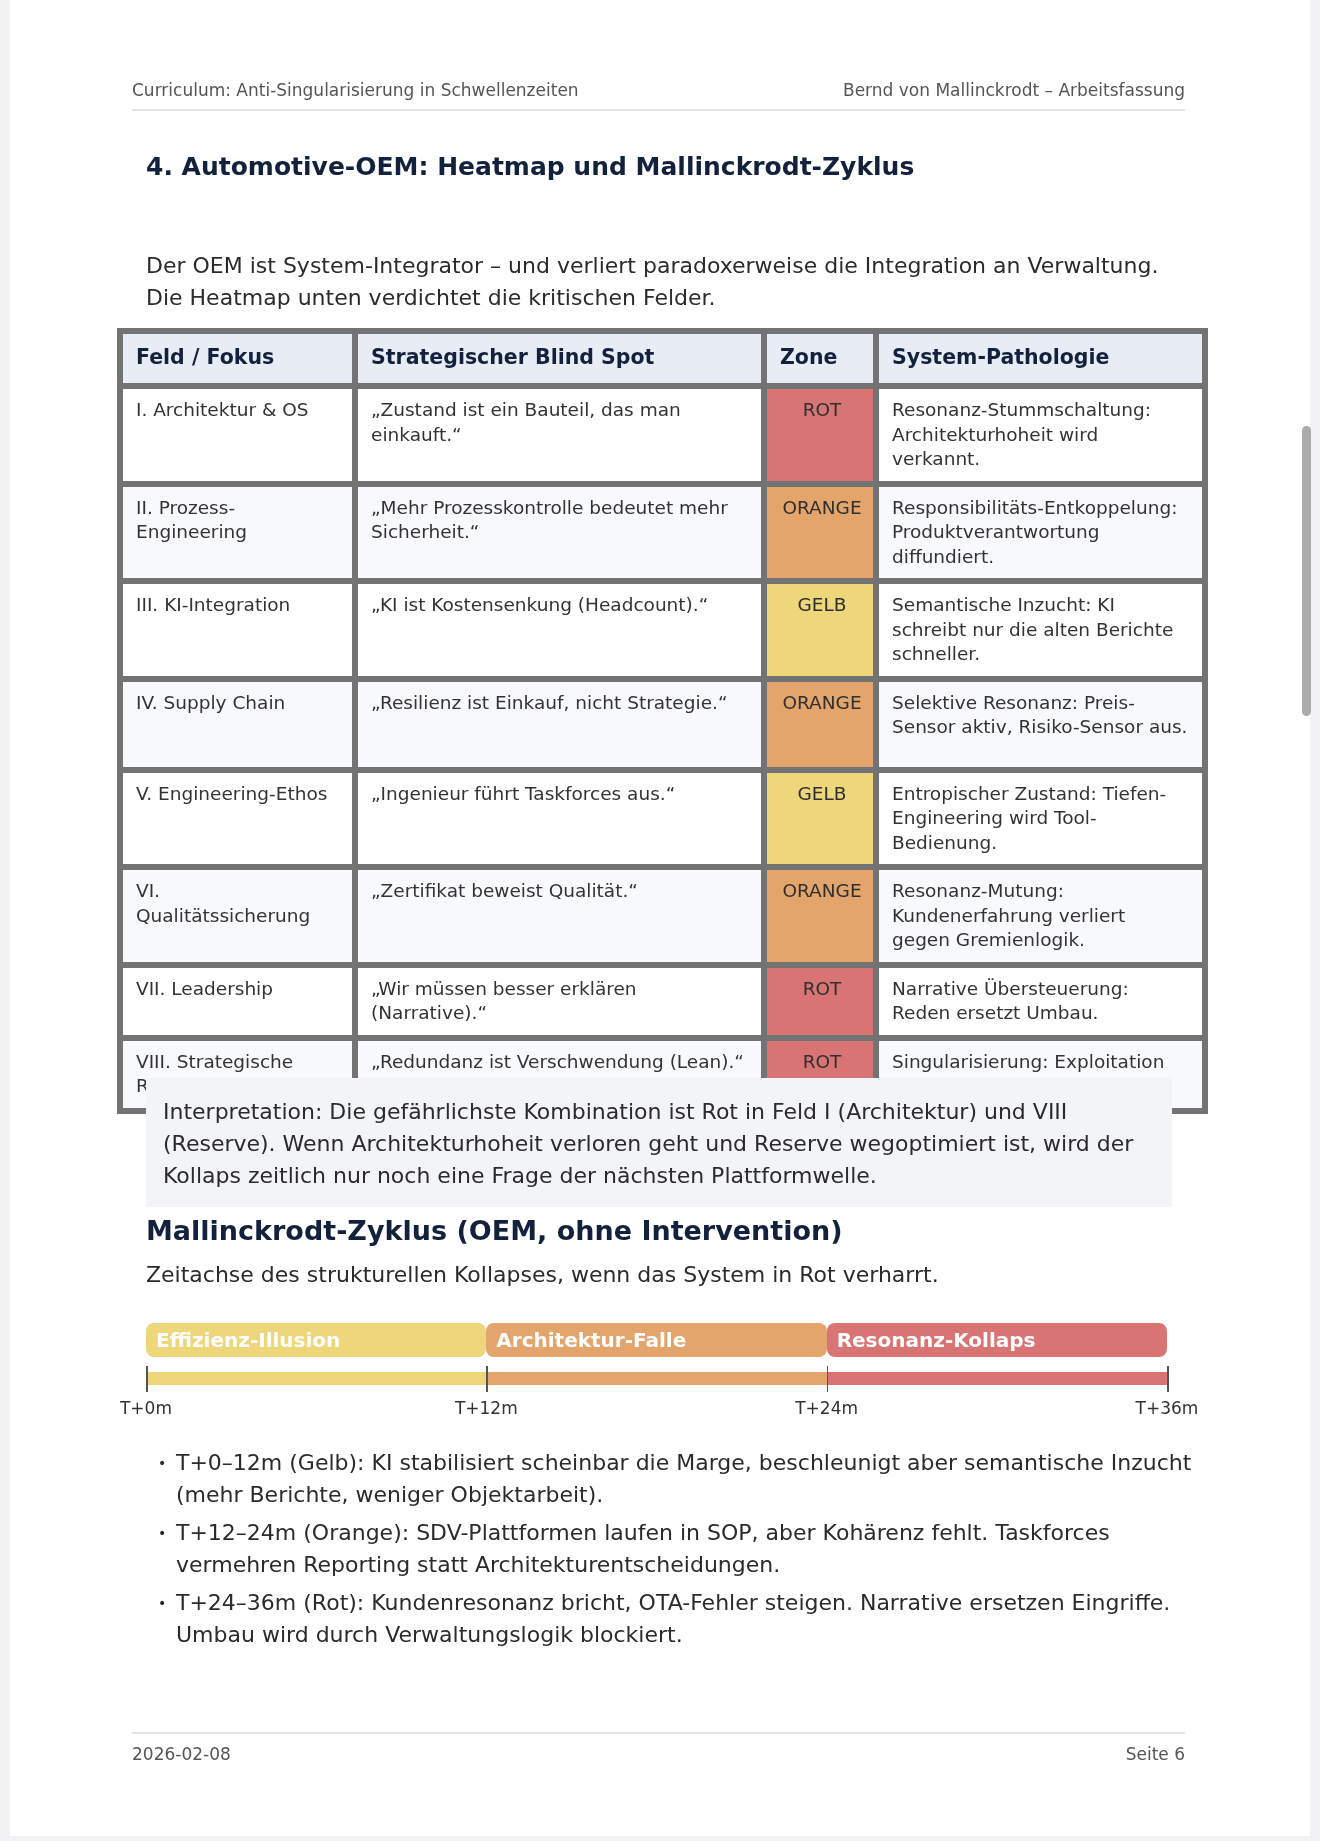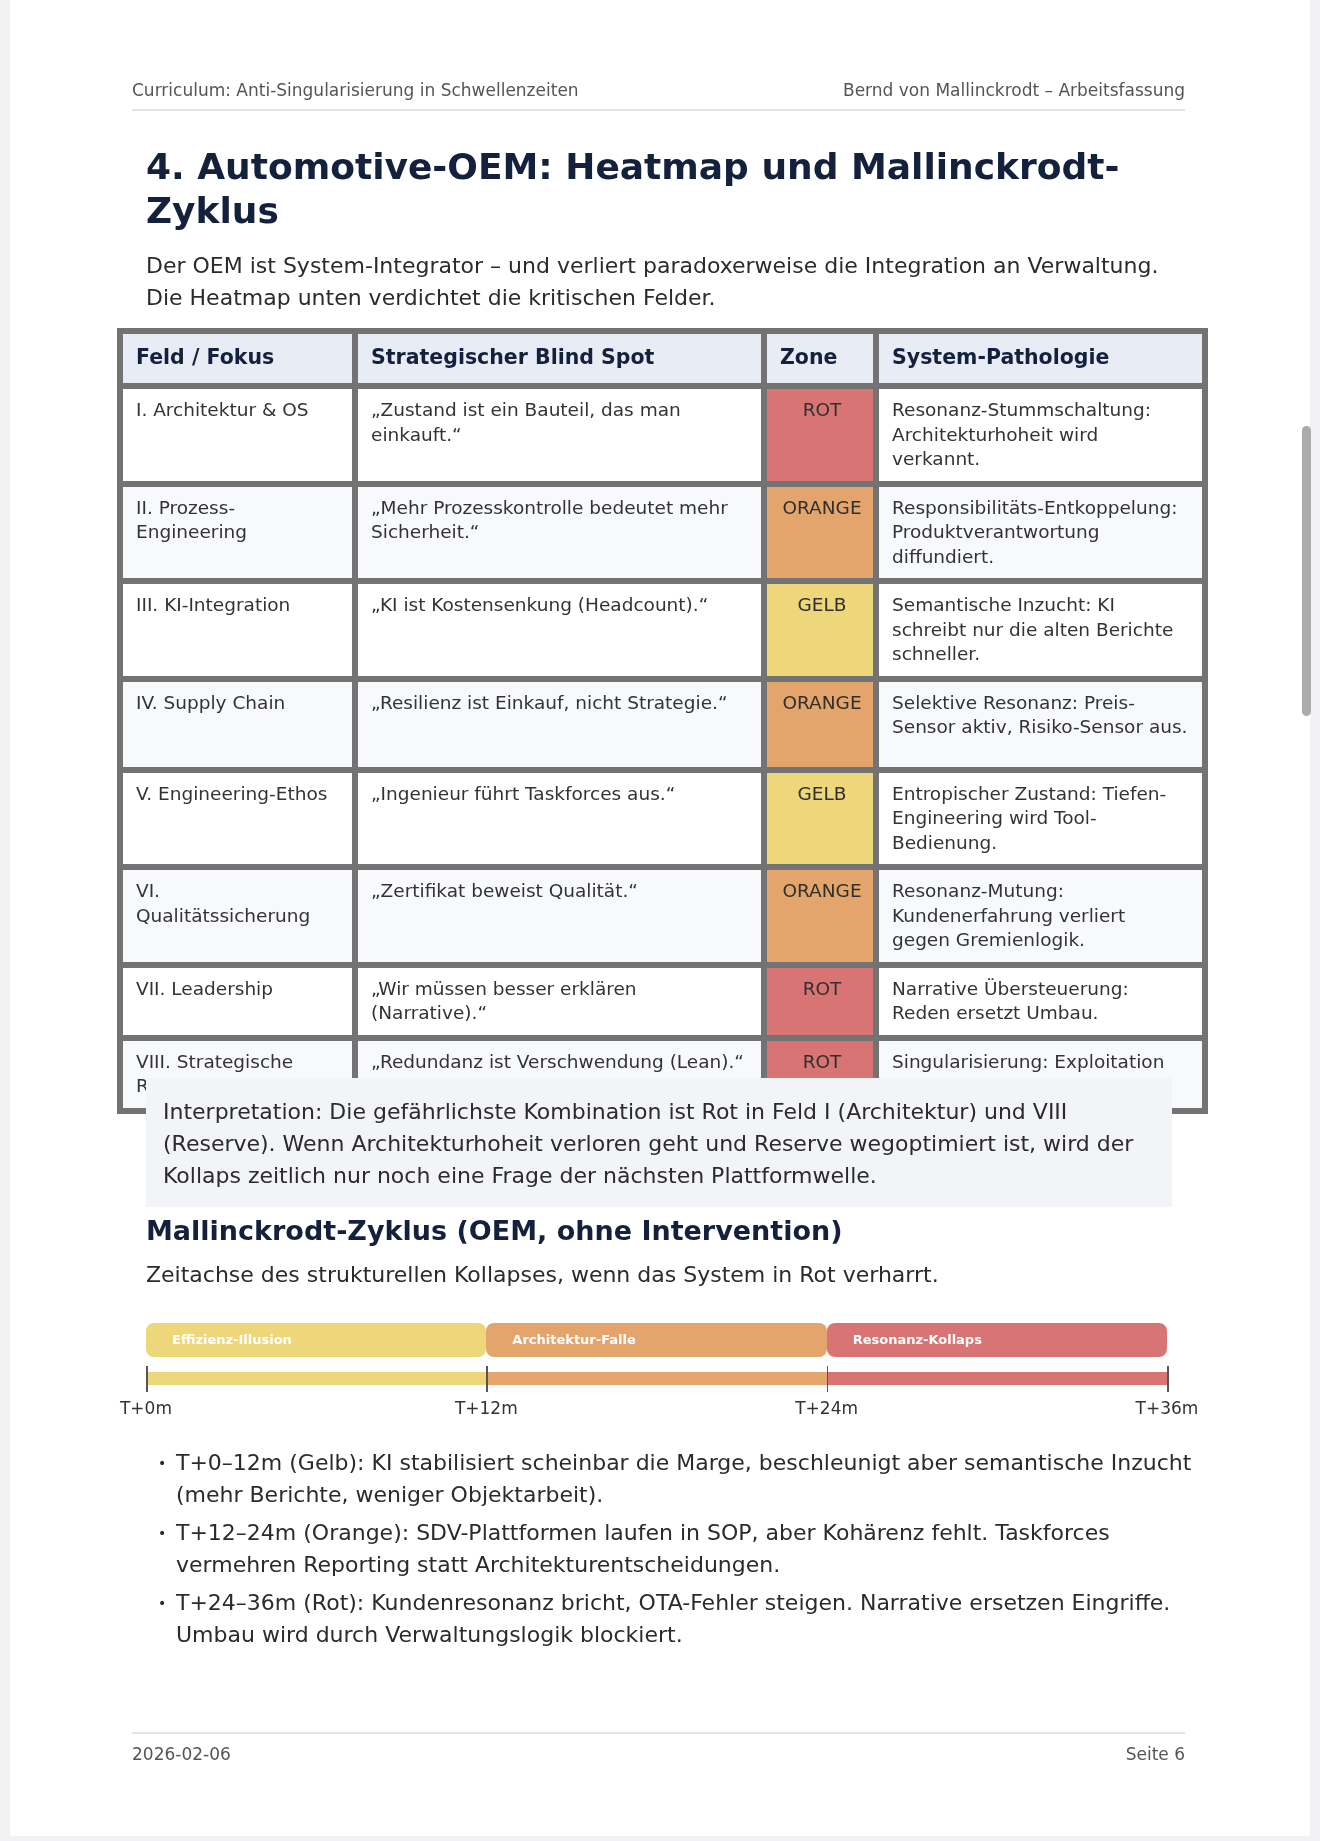--- a/index.html
+++ b/index.html
@@ -18,21 +18,21 @@
     border-radius:5px; background:#ababab;
   }
   .run-header {
     position:absolute; left:132px; top:78px; width:1053px;
     display:flex; justify-content:space-between;
     font-size:17px; color:#555; line-height:24px;
     padding-bottom:7px; border-bottom:2px solid #e4e4e6;
   }
   .title {
     position:absolute; left:146px; top:145px; margin:0; width:1000px;
-    font-size:36px; font-weight:bold; line-height:44px; color:#14213d;
+    font-size:25px; font-weight:bold; line-height:44px; color:#14213d;
   }
   .intro {
     position:absolute; left:146px; top:250px; width:1040px; margin:0;
     font-size:22px; line-height:32px; color:#2b2b2b;
   }
   table.heat {
     position:absolute; left:117px; top:328px;
     border-collapse:collapse; width:1085px; table-layout:fixed;
     font-size:18.5px; line-height:24.5px;
   }
@@ -56,22 +56,22 @@
     position:absolute; left:146px; top:1212px; margin:0;
     font-size:27px; font-weight:bold; color:#14213d; line-height:38px;
   }
   .subintro {
     position:absolute; left:146px; top:1259px; margin:0;
     font-size:22px; line-height:32px; color:#2b2b2b;
   }
   .timeline { position:absolute; left:0; top:0; width:1320px; height:1841px; pointer-events:none; }
   .phase-label {
     position:absolute; top:1323px; height:34px; border-radius:8px;
-    box-sizing:border-box; padding:2px 26px; color:#ffffff;
-    font-weight:bold; font-size:13px; line-height:30px; white-space:nowrap; overflow:hidden;
+    box-sizing:border-box; padding:2px 10px; color:#ffffff;
+    font-weight:bold; font-size:20px; line-height:30px; white-space:nowrap; overflow:hidden;
   }
   .phase-bar { position:absolute; top:1372px; height:13px; }
   .tick { position:absolute; top:1366px; width:1.5px; height:26px; background:#555; }
   .tick-label { position:absolute; top:1396px; width:80px; margin-left:-40px; text-align:center; font-size:17px; color:#333; line-height:24px; }
   ul.bullets {
     position:absolute; left:150px; top:1447px; width:1060px; margin:0; padding:0; list-style:none;
     font-size:22px; line-height:32px; color:#2b2b2b;
   }
   ul.bullets li { position:relative; padding-left:26px; margin-bottom:6px; }
   ul.bullets li .dot { position:absolute; left:8px; top:0; font-size:14px; }
@@ -185,15 +185,15 @@
     <div class="tick-label" style="left: 1167px;">T+36m</div>
   </div>
 
 <ul class="bullets">
   <li><span class="dot">•</span><span>T+0–12m (Gelb): KI stabilisiert scheinbar die Marge, beschleunigt aber semantische Inzucht (mehr Berichte, weniger Objektarbeit).</span></li>
   <li><span class="dot">•</span><span>T+12–24m (Orange): SDV-Plattformen laufen in SOP, aber Kohärenz fehlt. Taskforces vermehren Reporting statt Architekturentscheidungen.</span></li>
   <li><span class="dot">•</span><span>T+24–36m (Rot): Kundenresonanz bricht, OTA-Fehler steigen. Narrative ersetzen Eingriffe. Umbau wird durch Verwaltungslogik blockiert.</span></li>
 </ul>
 
 <div class="footer">
-  <span>2026-02-06</span>
+  <span>2026-02-08</span>
   <span>Seite 6</span>
 </div>
 
 </body></html>

